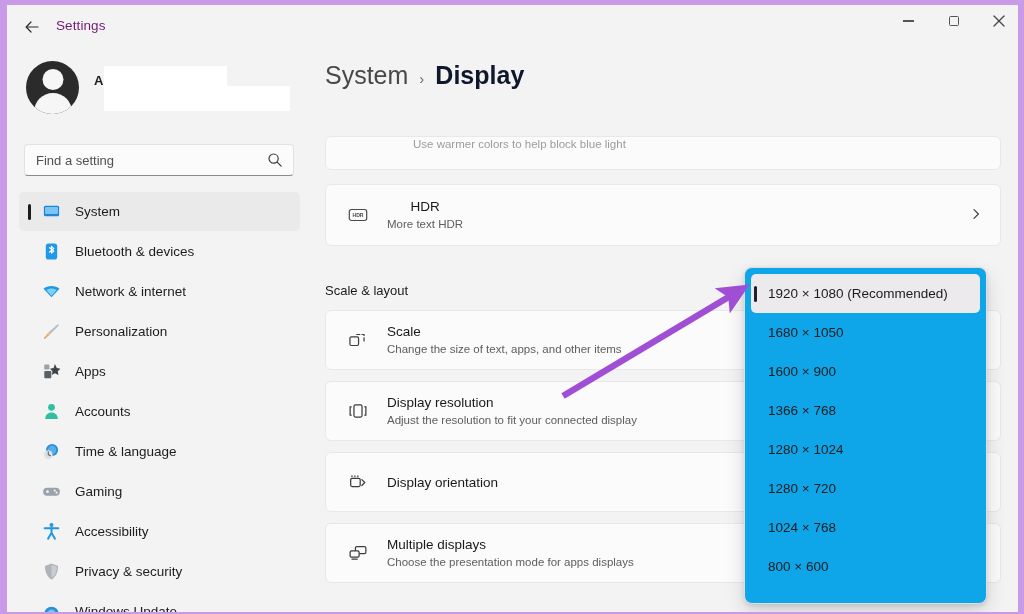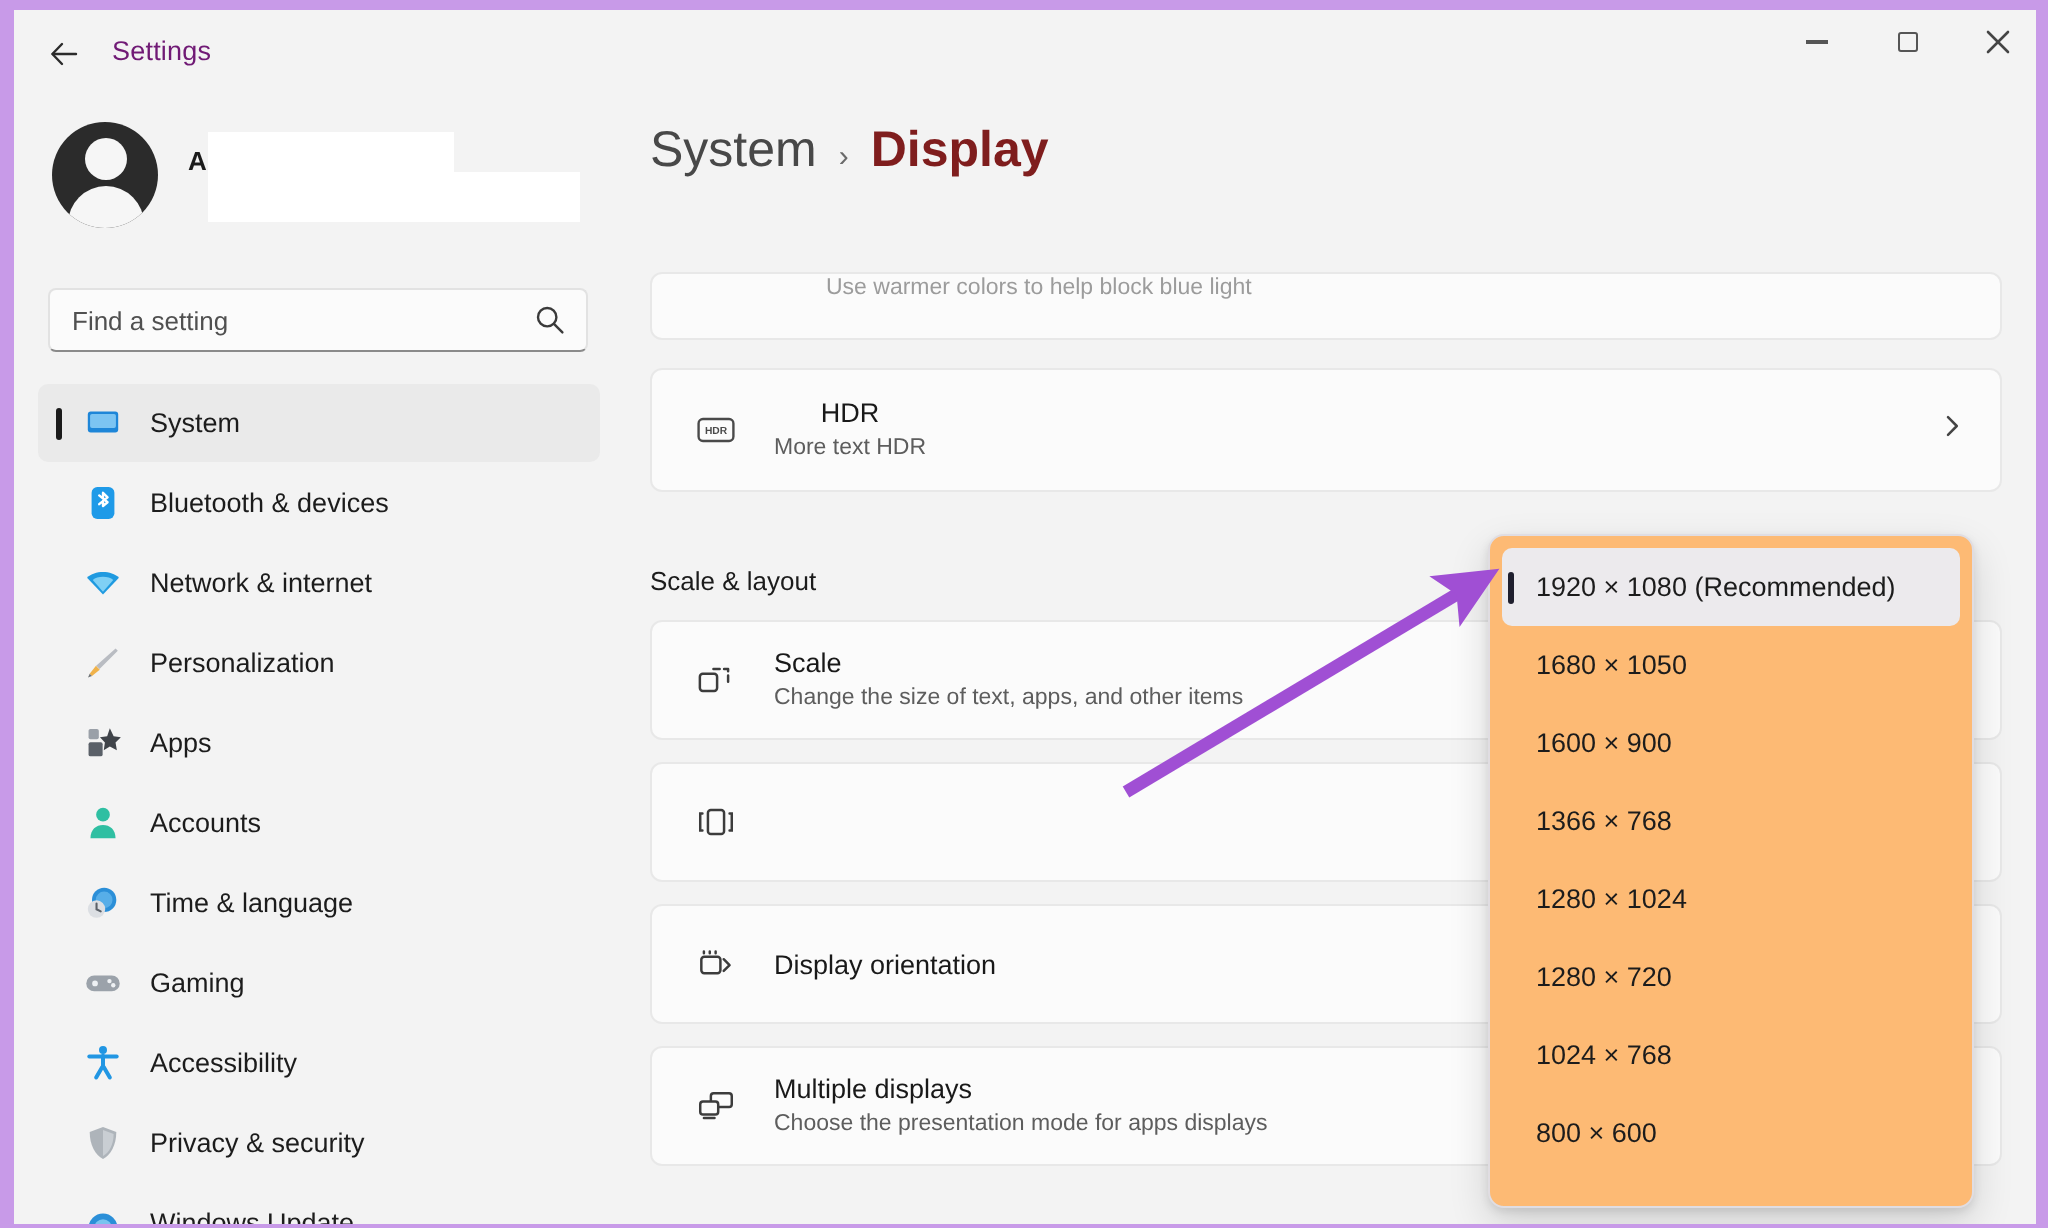--- a/index.html
+++ b/index.html
@@ -139,21 +139,21 @@
     position: absolute; left: 305px; top: 42px;
     width: 706px; height: 565px;
     background: #f3f3f3; overflow: hidden;
   }
   #breadcrumb {
     position: absolute; left: 13px; top: 14px;
     display: flex; align-items: baseline; gap: 11px;
   }
   #crumb-sys { font-size: 25px; color: #484848; }
   #crumb-sep { font-size: 15px; color: #6a6a6a; }
-  #crumb-cur { font-size: 25px; font-weight: 700; color: #7f1d1d; }
+  #crumb-cur { font-size: 25px; font-weight: 700; color: #0f172a; }
 
   #scrollarea {
     position: absolute; left: 0; top: 58px;
     width: 706px; height: 507px;
   }
   .card {
     position: absolute; left: 13px;
     width: 676px;
     background: #fbfbfb;
     border: 1px solid #e8e8e8;
@@ -193,21 +193,21 @@
   #head-scale { top: 178px; }
   #card-scale { top: 205px; }
   #card-resolution { top: 276px; }
   #card-orientation { top: 347px; }
   #card-multiple { top: 418px; }
 
   
   #dropdown {
     position: absolute; left: 737px; top: 262px;
     width: 243px; height: 337px;
-    background: #fdba74;
+    background: #0ea5e9;
     border: 1px solid #e0dde2;
     border-radius: 8px;
     box-shadow: 0 8px 20px rgba(0,0,0,.14), 0 2px 5px rgba(0,0,0,.10);
     overflow: hidden;
     z-index: 40;
   }
   .ddopt {
     position: relative;
     height: 39px; margin: 0 6px;
     border-radius: 5px;
@@ -452,20 +452,24 @@
         </span>
       </div>
 
       <div class="card-row" id="card-resolution">
         <span class="row-ico">
           <svg width="22" height="22" viewBox="0 0 24 24">
             <rect x="7.6" y="5.4" width="8.8" height="13.2" rx="1.6" fill="none" stroke="#3c3c3c" stroke-width="1.35"></rect>
             <path d="M4.6 7.4 L3.4 7.4 L3.4 16.6 L4.6 16.6" fill="none" stroke="#3c3c3c" stroke-width="1.35" stroke-linecap="round"></path>
             <path d="M19.4 7.4 L20.6 7.4 L20.6 16.6 L19.4 16.6" fill="none" stroke="#3c3c3c" stroke-width="1.35" stroke-linecap="round"></path>
           </svg>
+        </span>
+        <span class="row-text">
+          <span class="row-title" style="display:block">Display resolution</span>
+          <span class="row-sub" style="display:block">Adjust the resolution to fit your connected display</span>
         </span>
       </div>
 
       <div class="card-row" id="card-orientation">
         <span class="row-ico">
           <svg width="22" height="22" viewBox="0 0 24 24">
             <rect x="4" y="8" width="10.4" height="9" rx="1.6" fill="none" stroke="#3c3c3c" stroke-width="1.35"></rect>
             <path d="M5.4 6.2 L5.4 5.2 M8.6 6.2 L8.6 5.2 M11.8 6.2 L11.8 5.2" stroke="#3c3c3c" stroke-width="1.35" stroke-linecap="round"></path>
             <path d="M16.2 9.4 L19.4 12.6 L16.2 15.8" fill="none" stroke="#3c3c3c" stroke-width="1.35" stroke-linecap="round" stroke-linejoin="round"></path>
           </svg>

